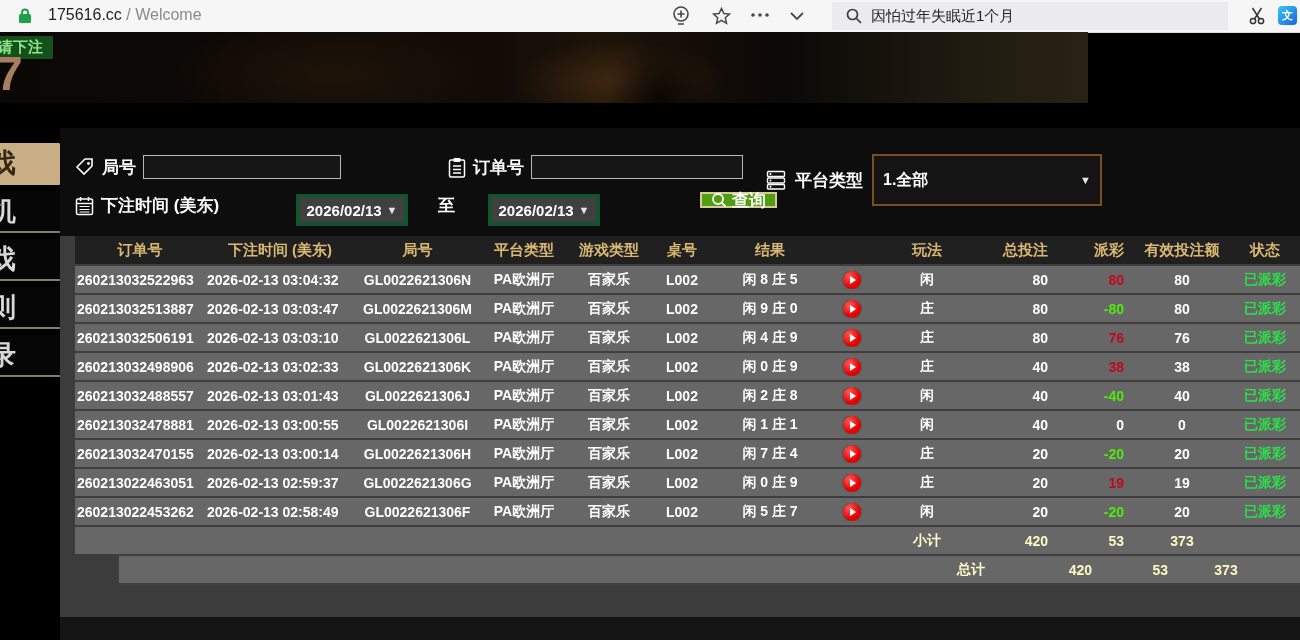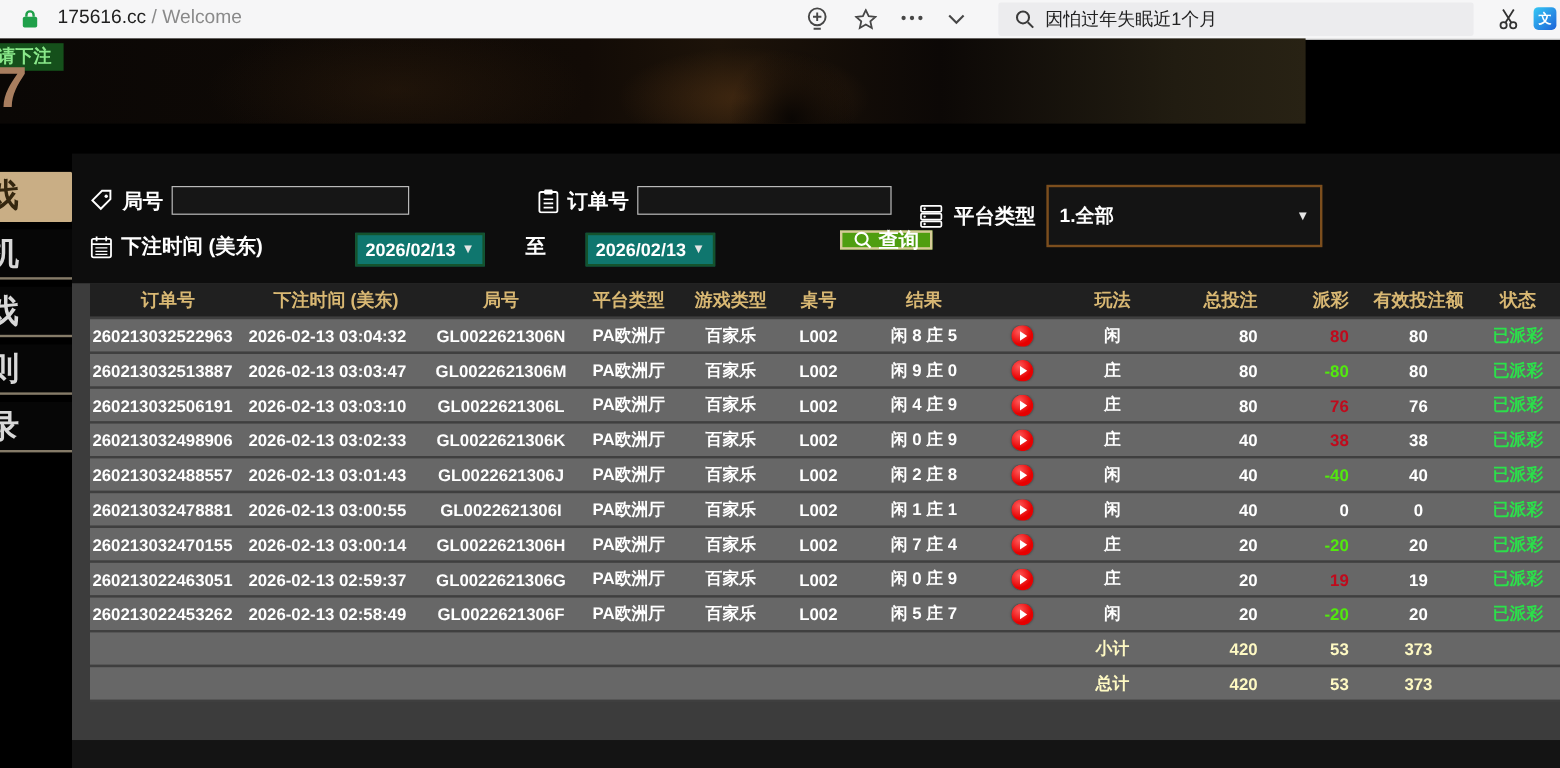--- a/index.html
+++ b/index.html
@@ -39,21 +39,21 @@
   .side-tab span{font-size:27px;font-weight:bold;color:#d8d8d8;margin-left:-11px;white-space:nowrap;}
   .side-tab.active{width:69px;background:#c9ae85;border-bottom:2px solid #c9ae85;
     clip-path:polygon(0 0,86% 0,100% 50%,86% 100%,0 100%);}
   .side-tab.active span{color:#35270f;}
   
   .filter-block{position:absolute;top:128px;left:60px;width:1240px;height:108px;background:#0d0d0d;}
   .flabel{font-size:17px;font-weight:bold;color:#fff;}
   .frow{position:absolute;display:flex;align-items:center;}
   .tinput{background:#161616;border:1px solid #b9b9b9;height:22px;}
   .dselect{background:#141414;border:2px solid #7c4e1d;height:24px;width:208px;display:flex;align-items:center;justify-content:space-between;padding:12px 9px;color:#fff;font-size:16px;font-weight:bold;cursor:pointer;}
-  .datebox{background:#0f766e;border:2px solid #14532d;height:24px;width:104px;display:flex;align-items:center;justify-content:center;gap:5px;color:#fff;font-size:15px;font-weight:bold;cursor:pointer;}
+  .datebox{background:#404040;border:4px solid #14532d;height:24px;width:104px;display:flex;align-items:center;justify-content:center;gap:5px;color:#fff;font-size:15px;font-weight:bold;cursor:pointer;}
   .caret{font-size:11px;color:#e5e5e5;}
   .query-btn{background:#4f9e10;border:2px solid #d6cb97;color:#fff;font-size:17px;font-weight:bold;height:16px;padding:0 9px;display:flex;align-items:center;gap:5px;cursor:pointer;}
   
   .content-panel{position:absolute;top:236px;left:60px;width:1240px;height:381px;background:#3c3c3c;}
   .footer-strip{position:absolute;top:617px;left:60px;width:1240px;height:23px;background:#141414;}
   .btable{position:absolute;left:15px;top:0;width:1225px;}
   .grid-row{display:grid;grid-template-columns:130px 150px 125px 88px 82px 64px 112px 52px 98px 88px 70px 96px 70px;
     align-items:center;height:27px;background:#676767;border-top:2px solid #3f3f3f;
     font-size:14px;font-weight:bold;color:#fff;}
   .grid-row.header{background:#202020;border-top:none;color:#d9b873;height:28px;font-size:15px;}
@@ -449,21 +449,21 @@
         <div></div>
         <div></div>
         <div></div>
       <div class="c sum-label">小计</div>
       <div class="r sum-val">420</div>
       <div class="r2 sum-val">53</div>
       <div class="c sum-val">373</div>
       <div></div>
     </div>
 
-    <div class="grid-row" style="border-bottom:2px solid #3f3f3f;">
+    <div class="grid-row" style="border-bottom:2px solid #3f3f3f;margin-left:44px;">
       <div></div>
         <div></div>
         <div></div>
         <div></div>
         <div></div>
         <div></div>
         <div></div>
         <div></div>
       <div class="c sum-label">总计</div>
       <div class="r sum-val">420</div>

